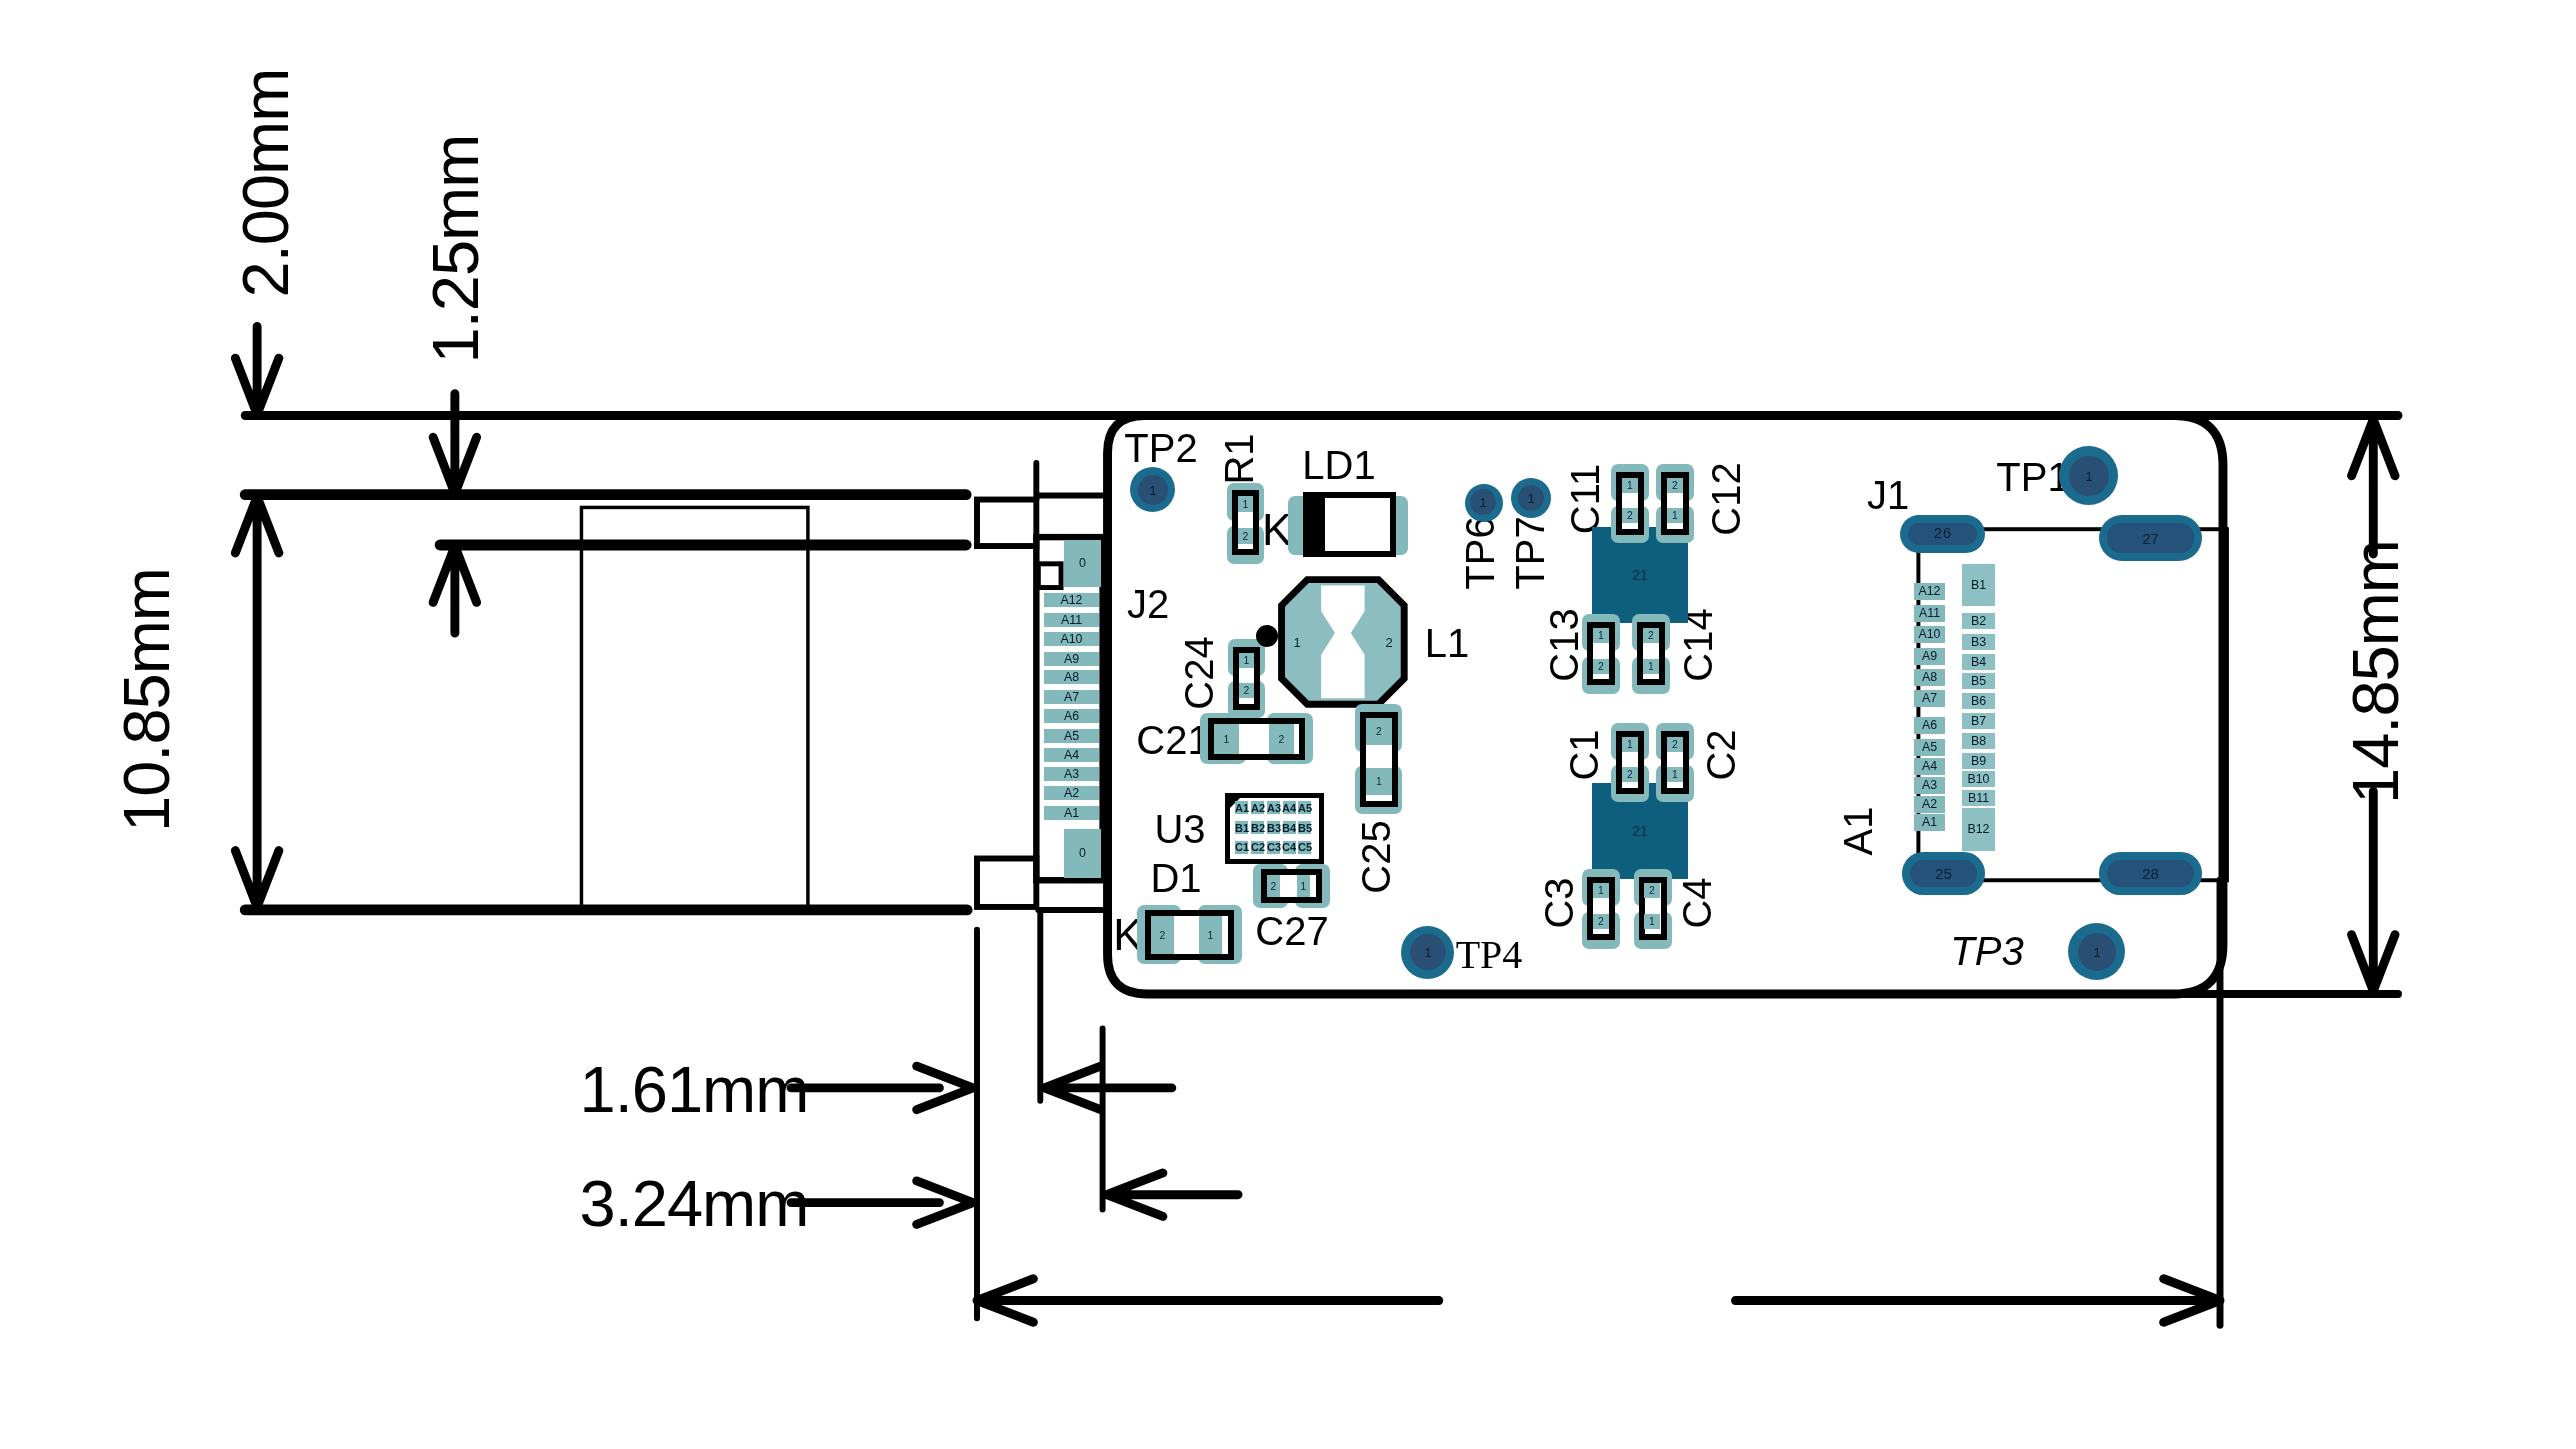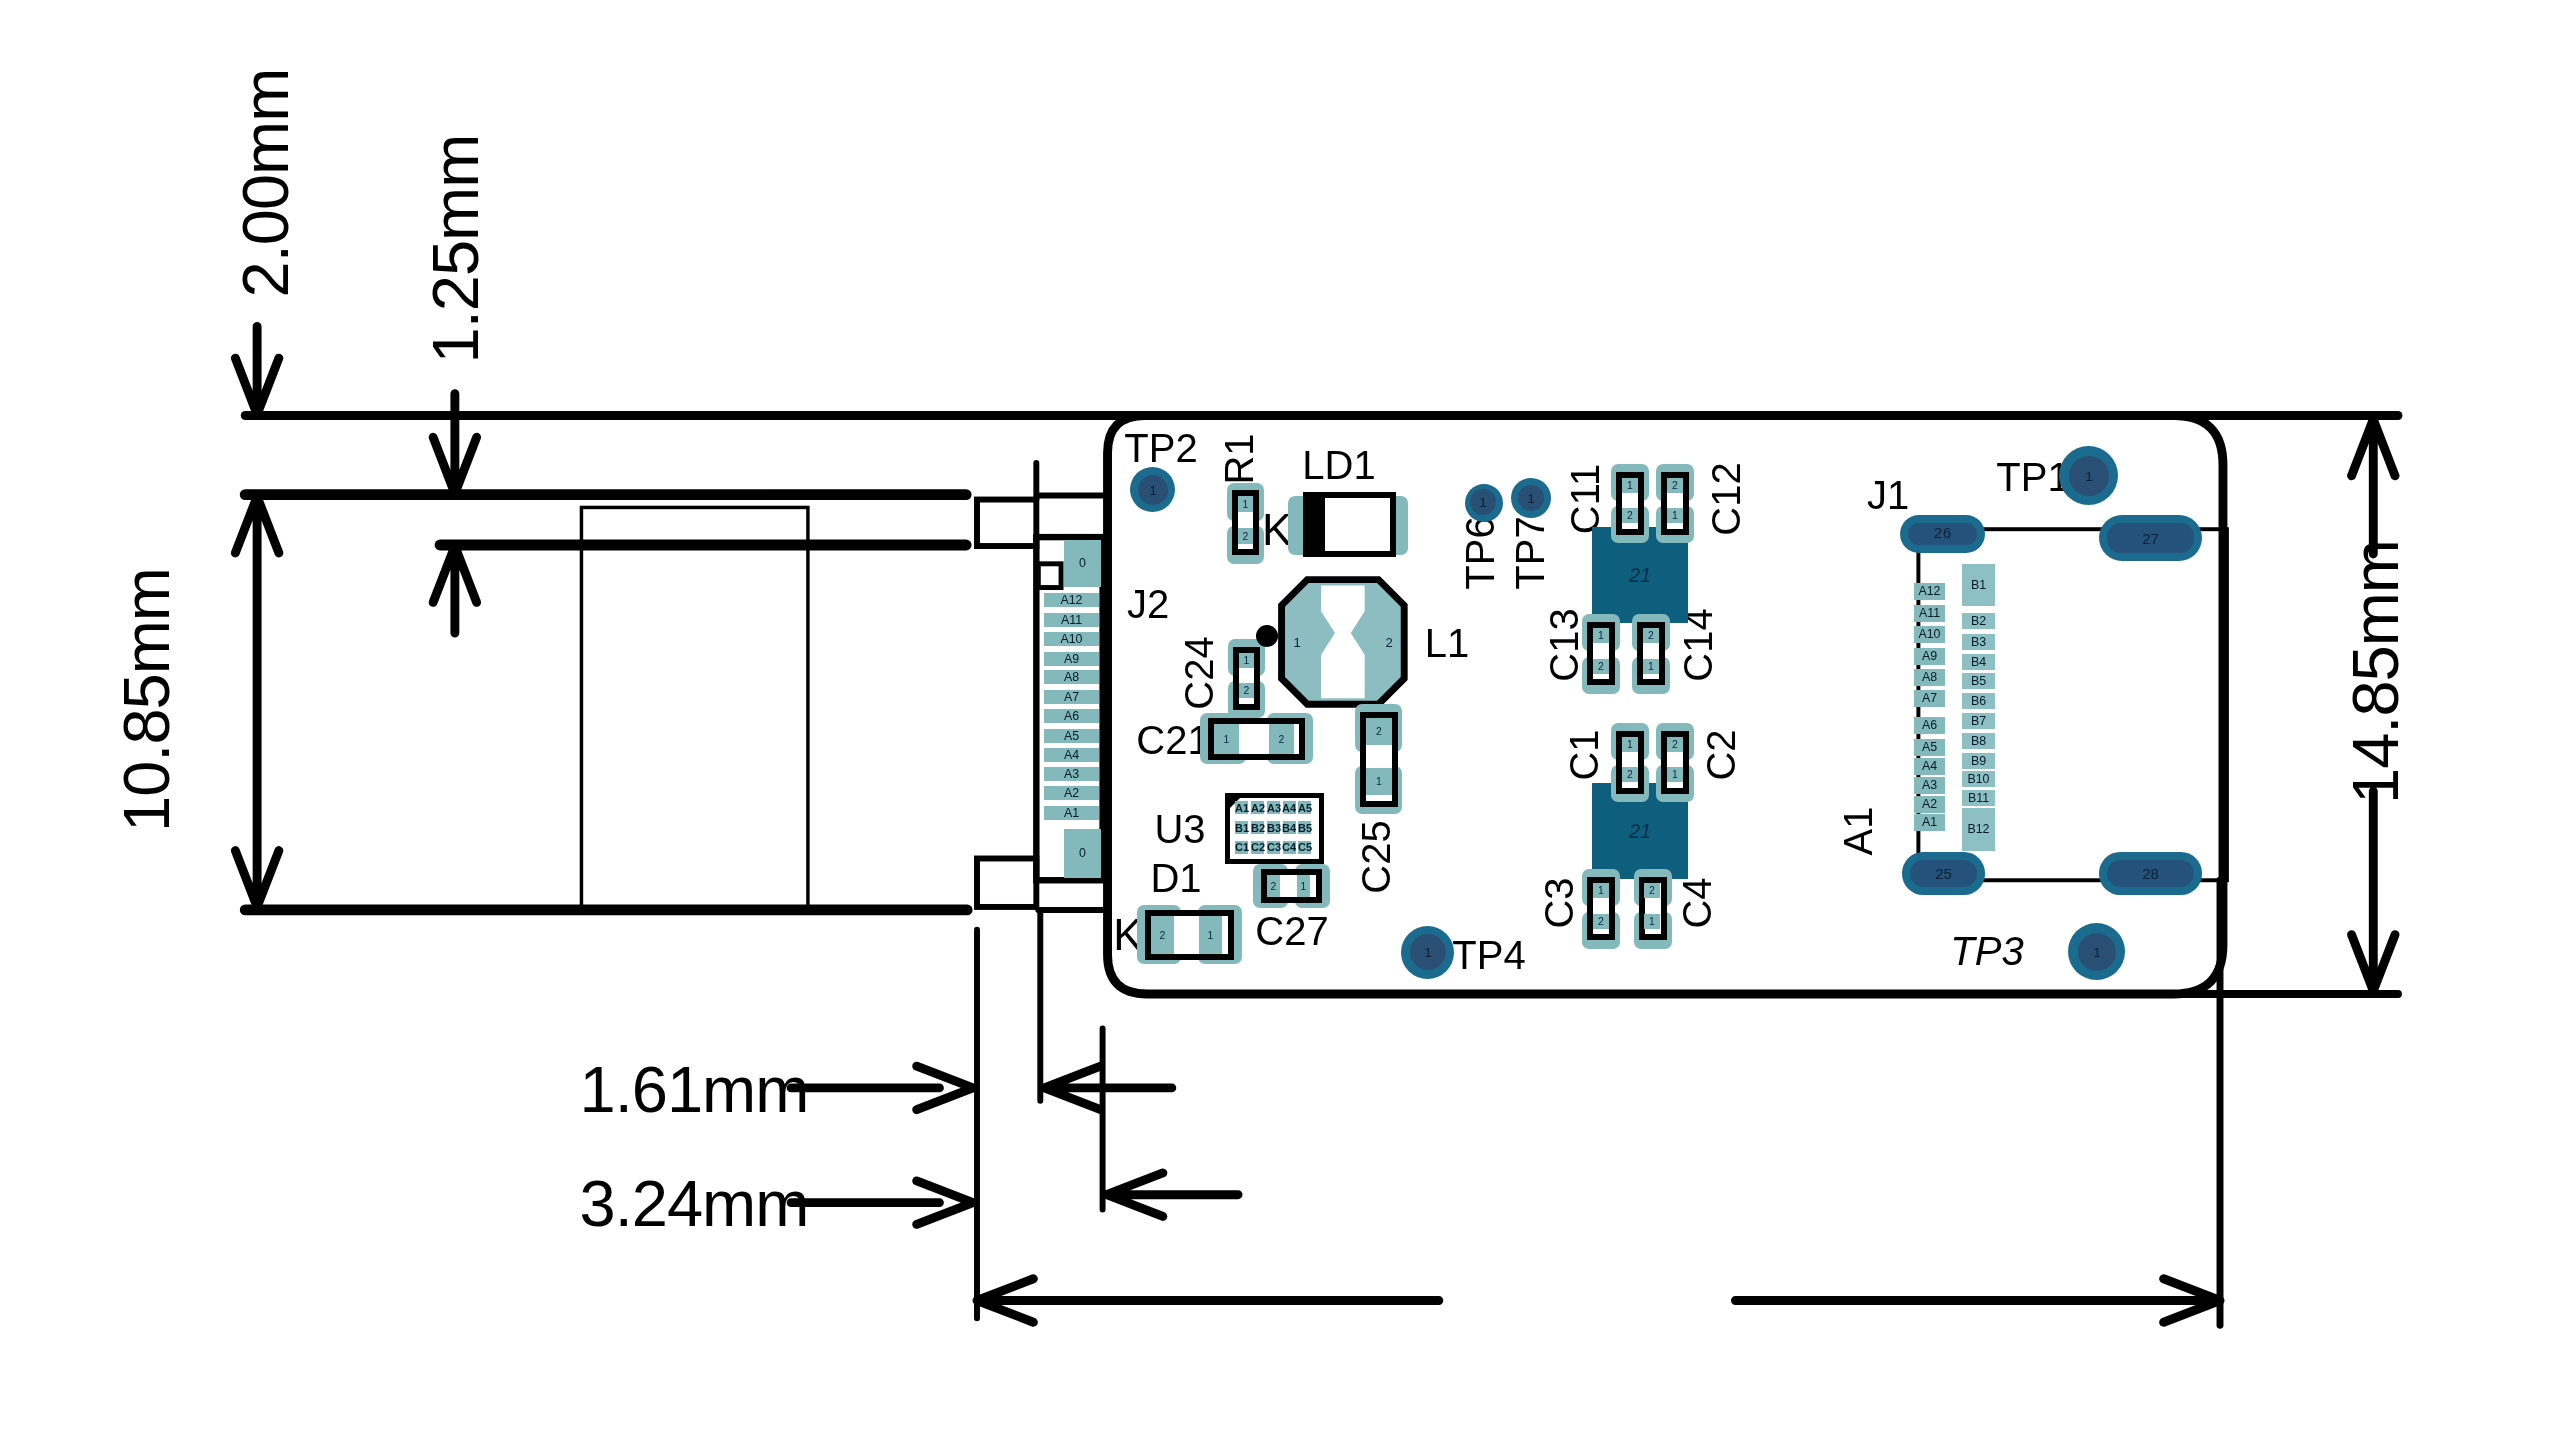--- a/index.html
+++ b/index.html
@@ -13,21 +13,21 @@
   .dim.rot{transform:translate(-50%,-50%) rotate(-90deg);}
   .ref{font-size:40px;}
   .tp,.tp-in,.dot{position:absolute;border-radius:50%;}
   .tp{background:var(--tp-outer);}
   .tp-in{background:var(--tp-inner);display:flex;align-items:center;justify-content:center;
          font-size:13px;color:#091e33;}
   .pill{position:absolute;background:var(--pill-outer);display:flex;align-items:center;justify-content:center;}
   .pill-in{position:absolute;inset:8px;background:var(--pill-inner);border-radius:14px;}
   .pill span{position:relative;font-size:15px;color:#0c2036;}
   .ic{position:absolute;background:var(--ic);display:flex;align-items:center;justify-content:center;
-      font-size:20px;color:#072c47;font-style:italic;}
+      font-size:14px;color:#072c47;}
   .padrect{position:absolute;background:var(--pad);border-radius:7px;}
   .frame{position:absolute;border:6px solid #000;background:#fff;}
   .strip{position:absolute;background:var(--pad);display:flex;align-items:center;justify-content:center;
          font-size:10.4px;color:#07273f;}
   .micro{position:absolute;transform:translate(-50%,-50%);font-size:13px;color:#051f33;line-height:1;}
   .jpad{position:absolute;background:var(--pad);display:flex;align-items:center;justify-content:center;
         font-size:12.4px;color:#041a2b;line-height:1;}
   .jpad.light{background:var(--pad-light);}
   .u3box{position:absolute;border:5px solid #000;background:#fff;}
   .u3cell{position:absolute;background:var(--pad);}
@@ -104,21 +104,21 @@
       <div class="lbl ref" style="left: 1339px; top: 465px;">LD1</div>
       <div class="lbl ref" style="left: 1148px; top: 604px;">J2</div>
       <div class="lbl ref rot" style="left: 1199px; top: 673px;">C24</div>
       <div class="lbl ref" style="left: 1447px; top: 643px;">L1</div>
       <div class="lbl ref" style="left: 1173px; top: 740px;">C21</div>
       <div class="lbl ref rot" style="left: 1376px; top: 857px;">C25</div>
       <div class="lbl ref" style="left: 1180px; top: 829px;">U3</div>
       <div class="lbl ref" style="left: 1176px; top: 878px;">D1</div>
       <div class="lbl ref" style="left: 1128px; top: 935px; font-size: 44px;">K</div>
       <div class="lbl ref" style="left: 1292px; top: 931px;">C27</div>
-      <div class="lbl ref" style="left: 1489px; top: 955px;">TP4</div>
+      <div class="lbl ref" style="left: 1489px; top: 955px; font-family: Liberation Serif, serif;">TP4</div>
       <div class="lbl ref rot" style="left: 1480px; top: 553px;">TP6</div>
       <div class="lbl ref rot" style="left: 1530px; top: 553px;">TP7</div>
       <div class="lbl ref rot" style="left: 1585px; top: 499px;">C11</div>
       <div class="lbl ref rot" style="left: 1726px; top: 499px;">C12</div>
       <div class="lbl ref rot" style="left: 1564px; top: 645px;">C13</div>
       <div class="lbl ref rot" style="left: 1698px; top: 645px;">C14</div>
       <div class="lbl ref rot" style="left: 1584px; top: 755px;">C1</div>
       <div class="lbl ref rot" style="left: 1721px; top: 755px;">C2</div>
       <div class="lbl ref rot" style="left: 1559px; top: 903px;">C3</div>
       <div class="lbl ref rot" style="left: 1697px; top: 903px;">C4</div>

